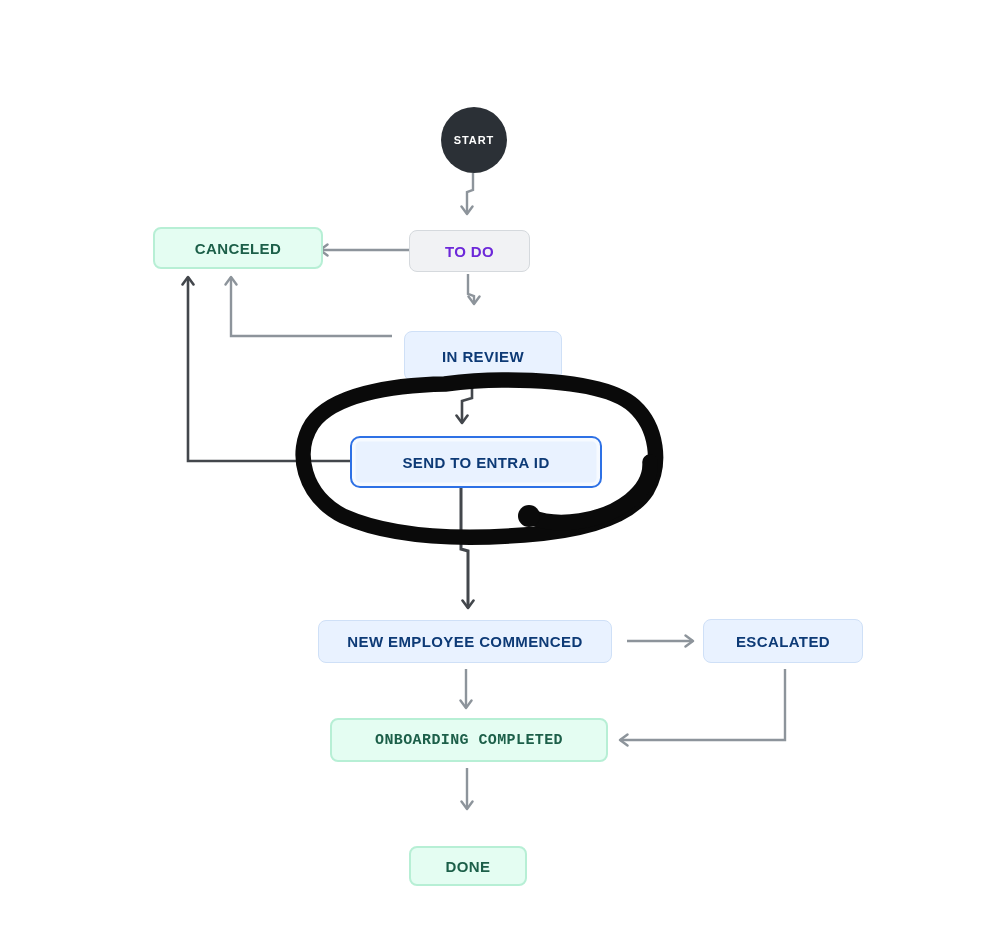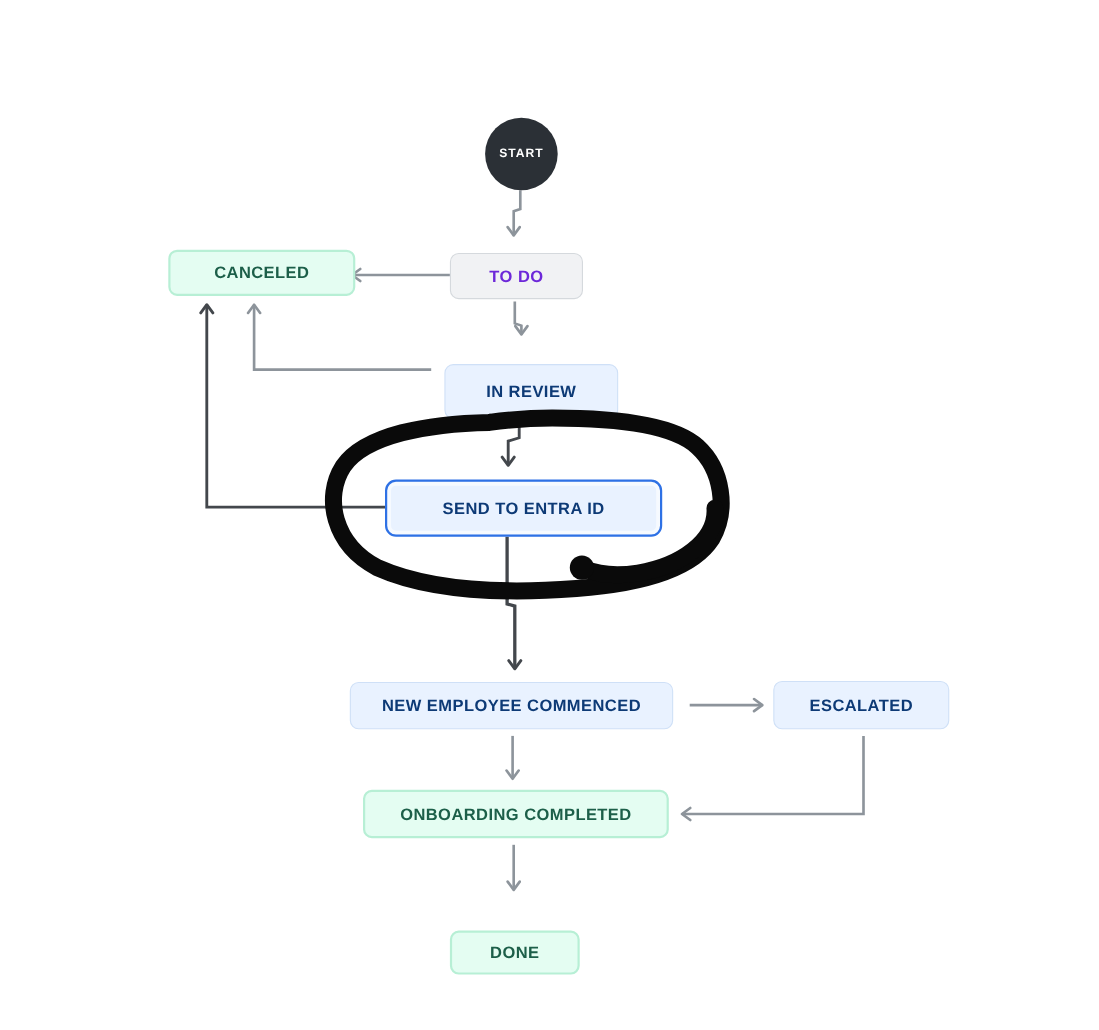--- a/index.html
+++ b/index.html
@@ -77,21 +77,21 @@
   </div>
 
   <div class="node cat-blue" style="left:318px;top:620px;width:294px;height:43px;">
     <span>NEW EMPLOYEE COMMENCED</span>
   </div>
 
   <div class="node cat-blue" style="left:703px;top:619px;width:160px;height:44px;align-items:center;">
     <span>ESCALATED</span>
   </div>
 
-  <div class="node cat-green" style="left:330px;top:718px;width:278px;height:44px;">
+  <div class="node cat-green" style="left:330px;top:718px;width:278px;height:44px;font-family:Liberation Mono, monospace;">
     <span>ONBOARDING COMPLETED</span>
   </div>
 
   <div class="node cat-green" style="left:409px;top:818px;width:118px;height:40px;margin-top:28px;">
     <span>DONE</span>
   </div>
 
   <svg class="layer" width="999" height="936" viewBox="0 0 999 936" style="z-index:5;">
     <g fill="none" stroke="#0a0a0a" stroke-width="15.5" stroke-linecap="round" stroke-linejoin="round">
       <path d="M445,384

